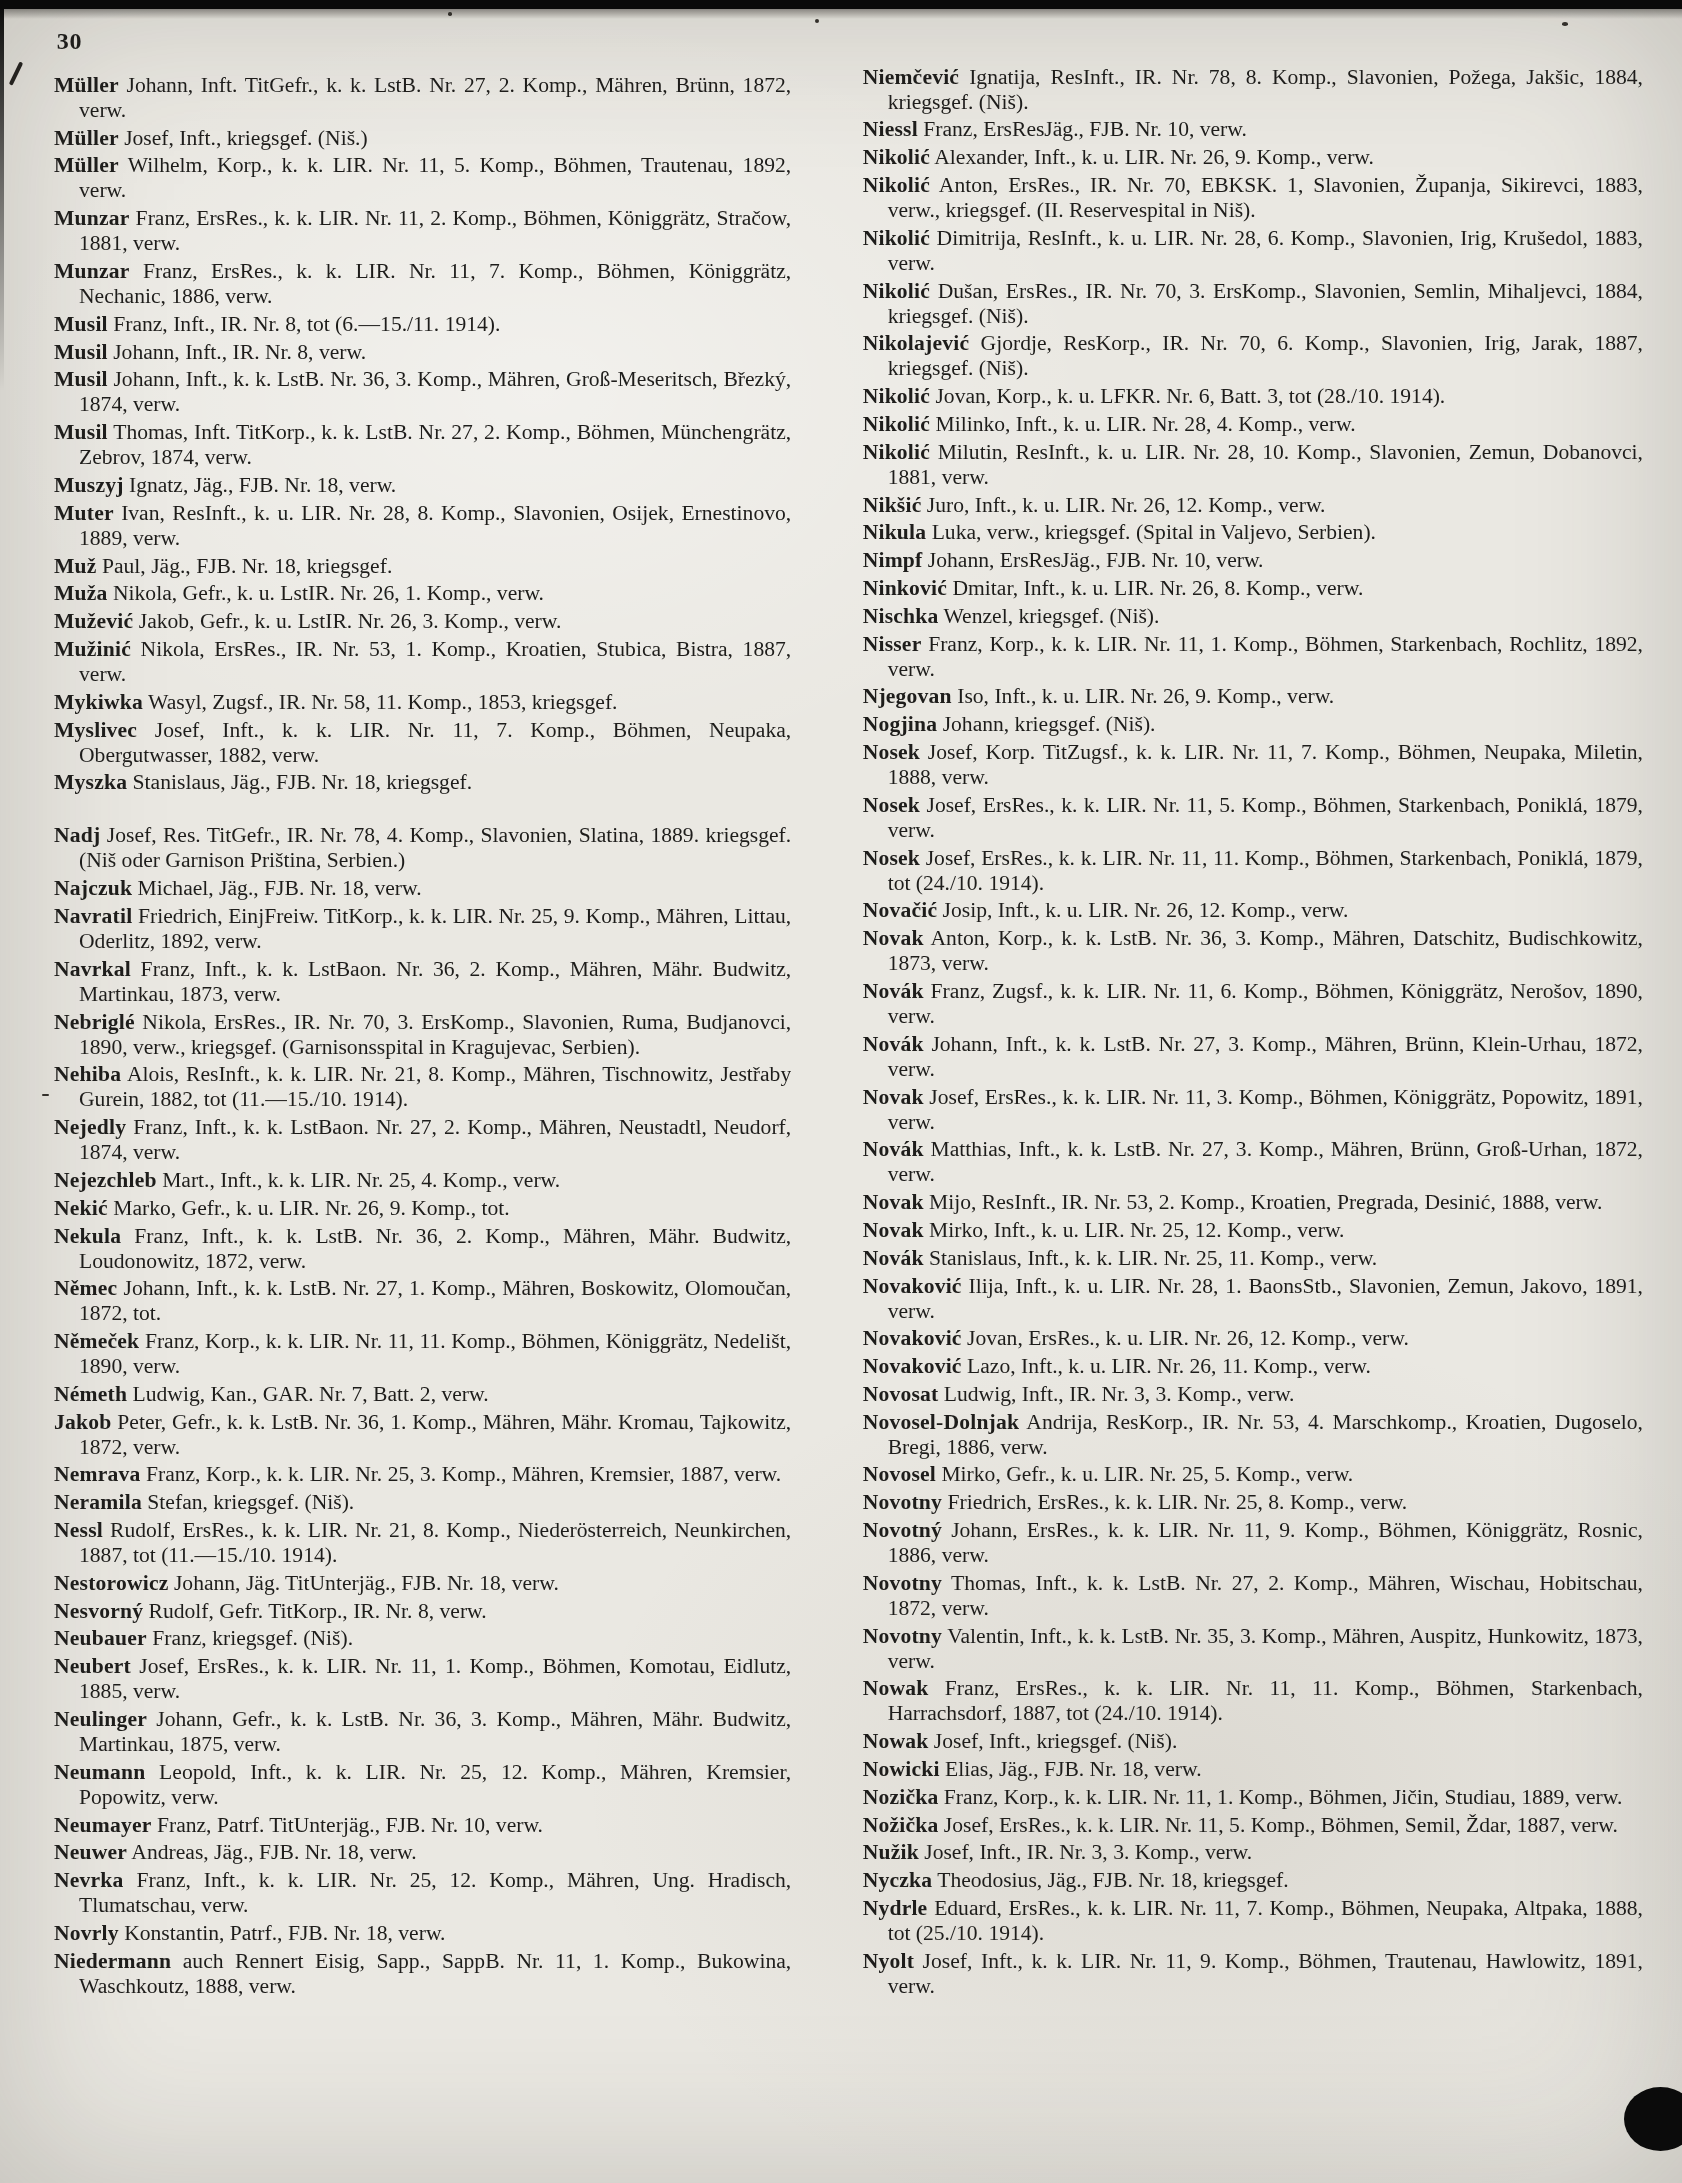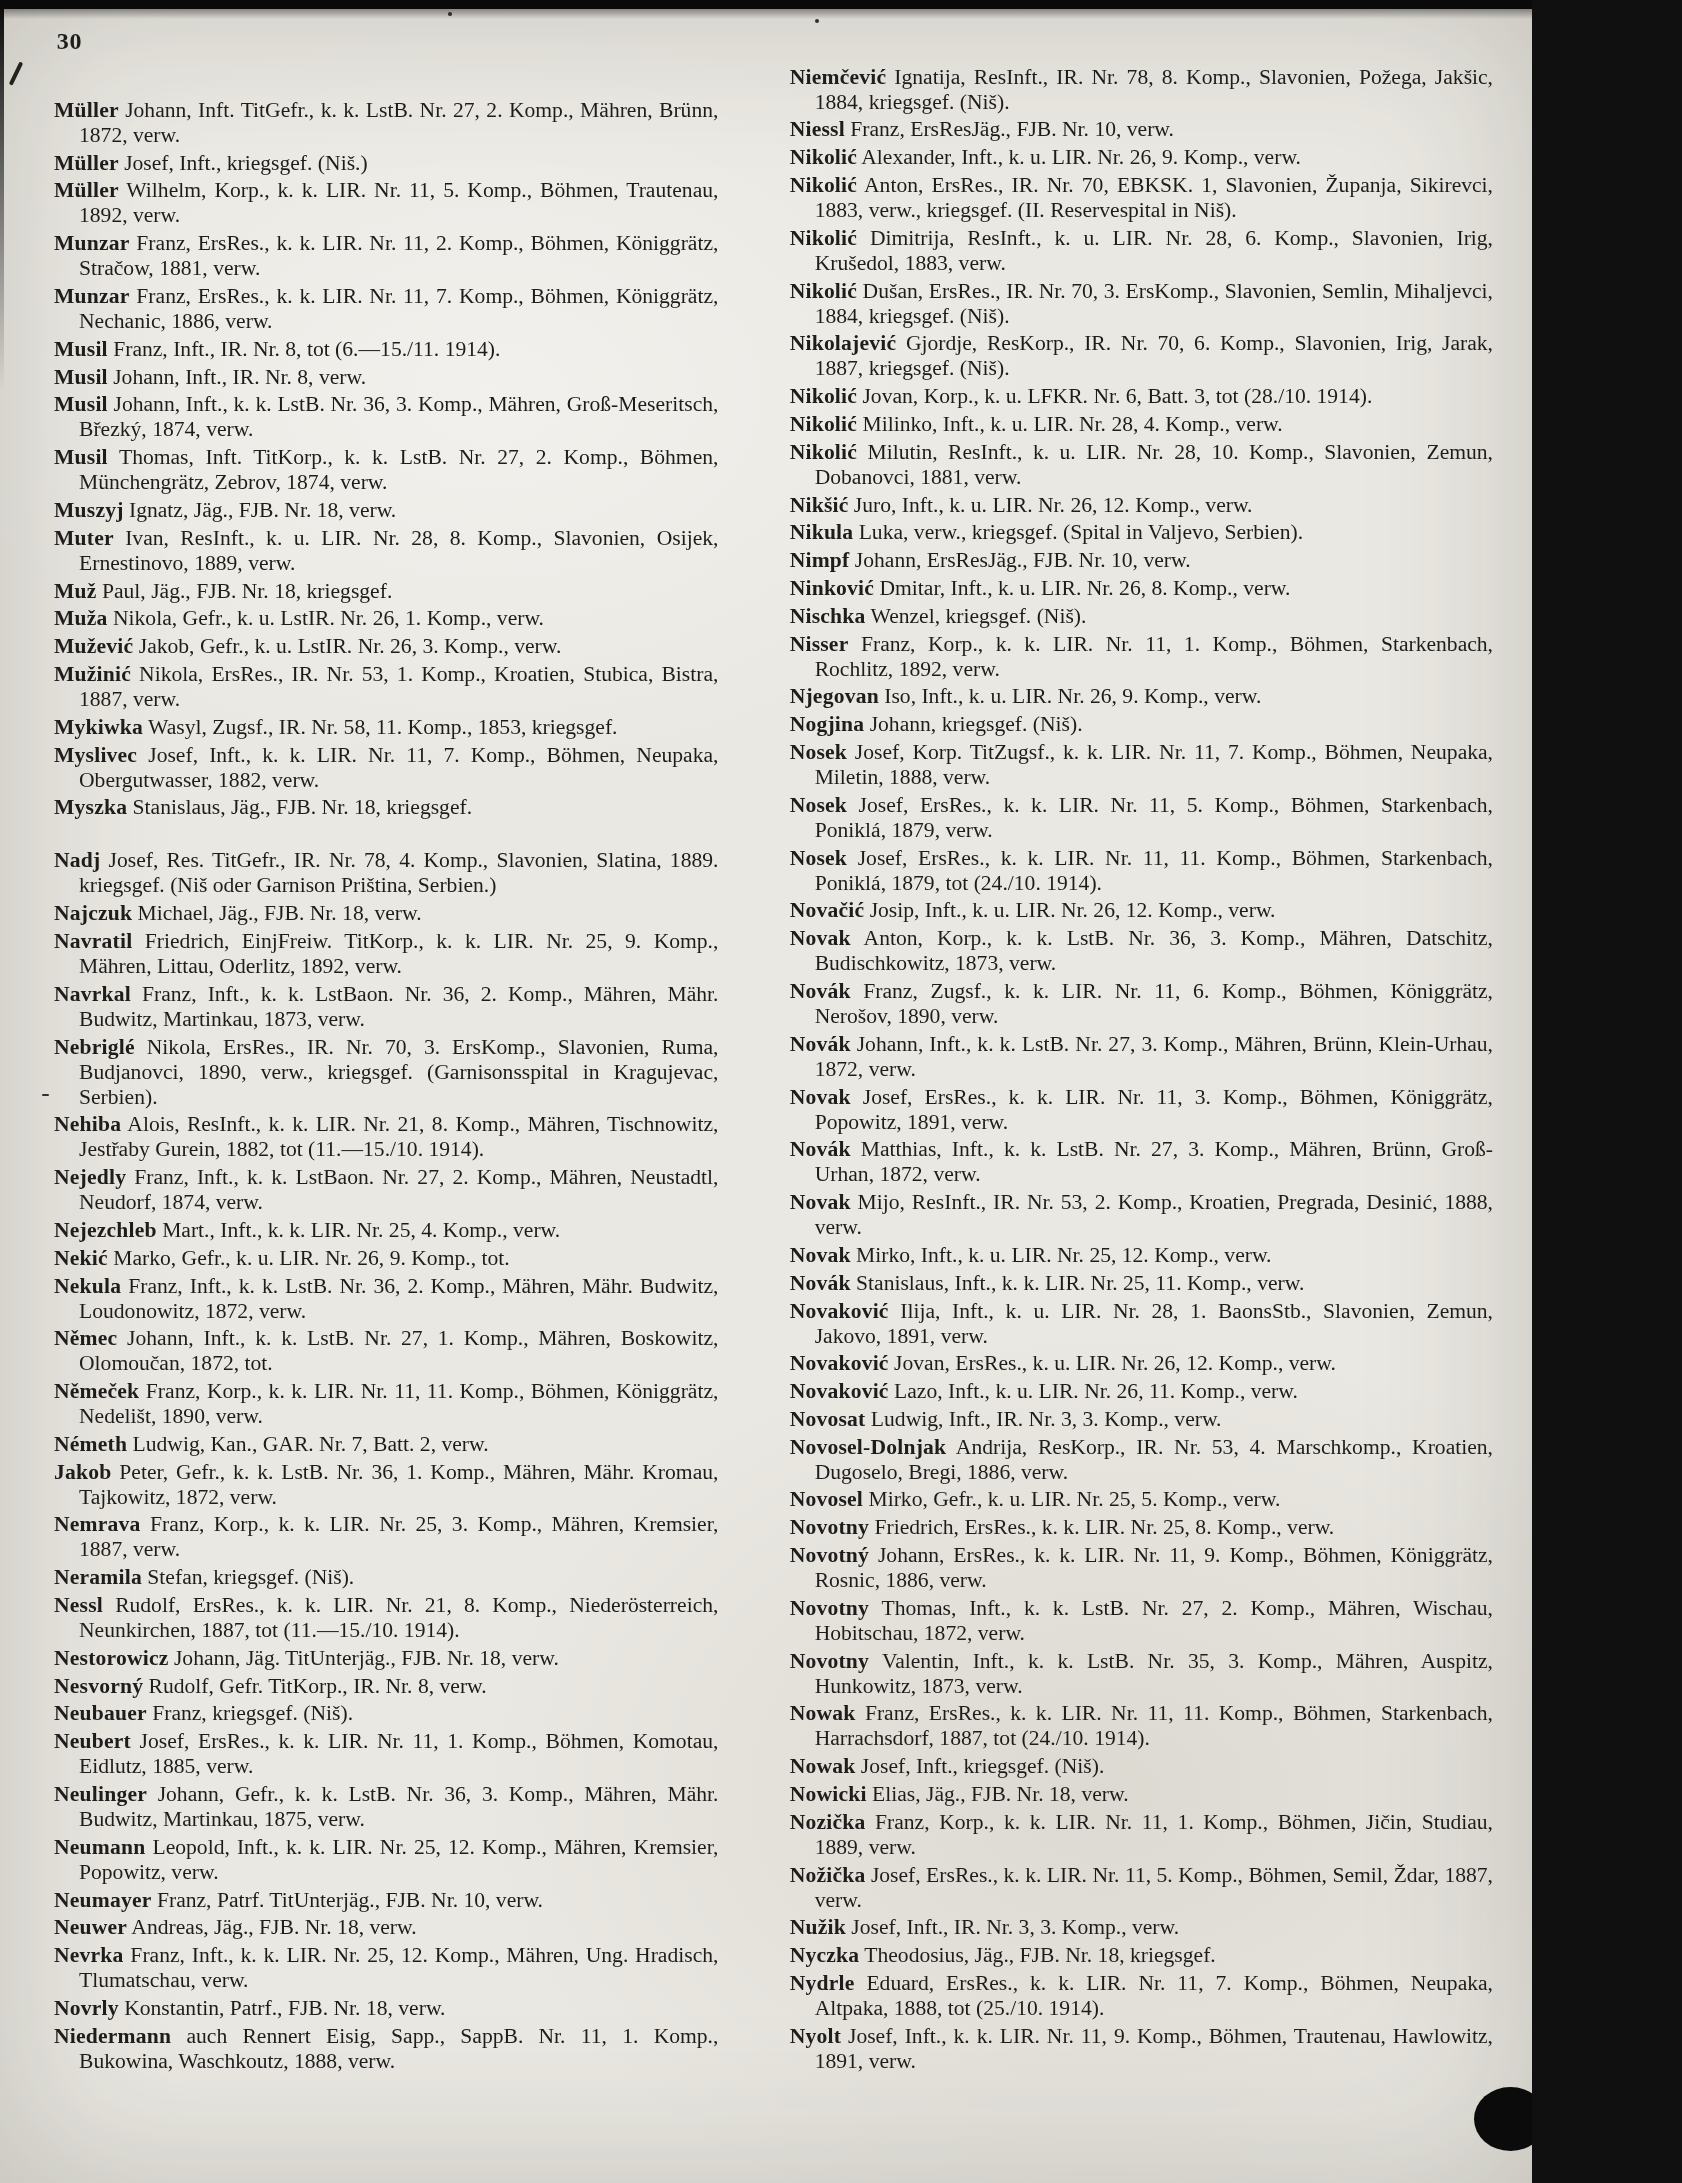--- a/index.html
+++ b/index.html
@@ -4,21 +4,21 @@
 <title>Verlustliste Seite 30</title>
 <style>
   :root {
     --paper: #eae8e2;
     --ink: #1e1d1b;
     --divider: #2e2c29;
   }
   html, body { margin: 0; padding: 0; background: #101010; }
   .scan {
     position: relative;
-    width: 1532px;
+    width: 1682px;
     height: 2183px;
     overflow: hidden;
     color: var(--ink);
     font-family: "Liberation Serif", "DejaVu Serif", serif;
     background:
       radial-gradient(907px 628px at 32% 18%, rgba(255,255,255,0.38), transparent 62%),
       radial-gradient(1047px 768px at 72% 82%, rgba(120,110,92,0.12), transparent 60%),
       var(--paper);
     box-shadow: inset 0 0 167px rgba(55,50,40,0.22);
   }

